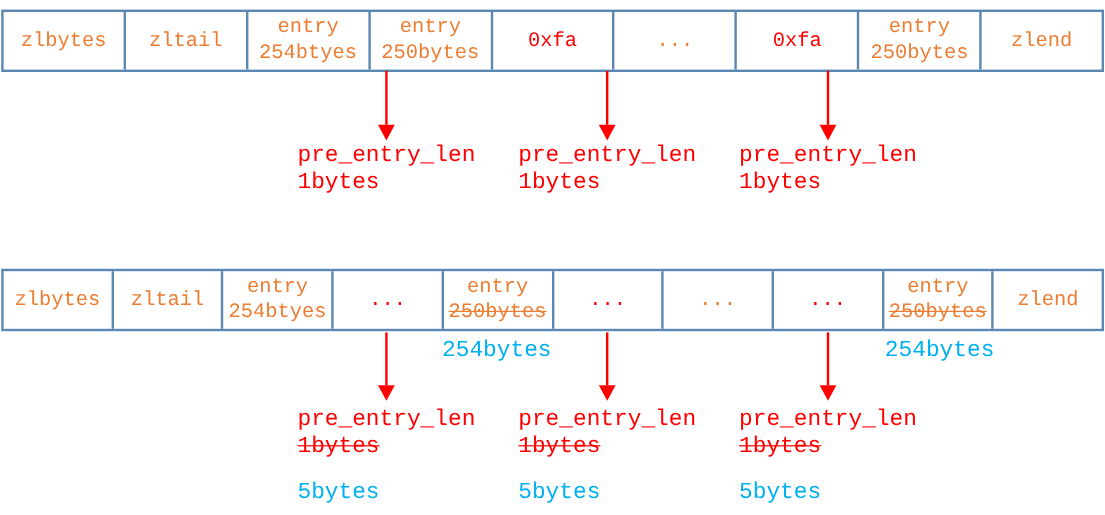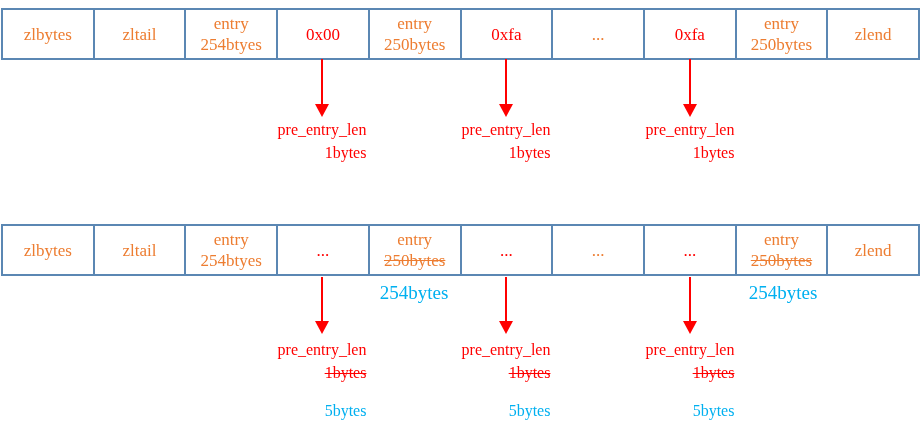--- a/index.html
+++ b/index.html
@@ -7,21 +7,21 @@
     --red: #FF0000;
     --blue: #00B0F0;
     --border: #5B87B3;
   }
   html, body { margin: 0; padding: 0; background: #ffffff; }
   #canvas {
     position: relative;
     width: 921px;
     height: 429px;
     background: #ffffff;
-    font-family: Liberation Serif, serif;
+    font-family: Liberation Mono, monospace;
     overflow: hidden;
   }
   .bar {
     position: absolute;
     left: 1px;
     width: 919px;
     height: 52px;
     display: flex;
     border: 2px solid var(--border);
     box-sizing: border-box;
@@ -54,22 +54,22 @@
     top: 100%;
     left: 50%;
     transform: translateX(-50%);
     width: 0; height: 0;
     border: 7px solid transparent;
     border-top: 13px solid var(--red);
   }
   .ann {
     position: absolute;
     transform: translateX(-50%);
-    text-align: right;
-    font-size: 16px;
+    text-align: left;
+    font-size: 19px;
     line-height: 23px;
     white-space: nowrap;
   }
   .ann .new-size { margin-top: 15px; }
   .size-fix {
     position: absolute;
     transform: translateX(-50%);
     font-size: 19px;
     line-height: 23px;
     white-space: nowrap;
@@ -84,23 +84,20 @@
     <div class="cell">
         <span class="t-orange">zlbytes</span>
       </div>
     <div class="cell">
         <span class="t-orange">zltail</span>
       </div>
     <div class="cell">
       <span class="t-orange">entry</span>
       <span class="t-orange">254btyes</span>
     </div>
-    <div class="cell">
-        <span class="t-red">0x00</span>
-      </div>
     <div class="cell">
       <span class="t-orange">entry</span>
       <span class="t-orange">250bytes</span>
     </div>
     <div class="cell">
         <span class="t-red">0xfa</span>
       </div>
     <div class="cell">
         <span class="t-orange">...</span>
       </div>

